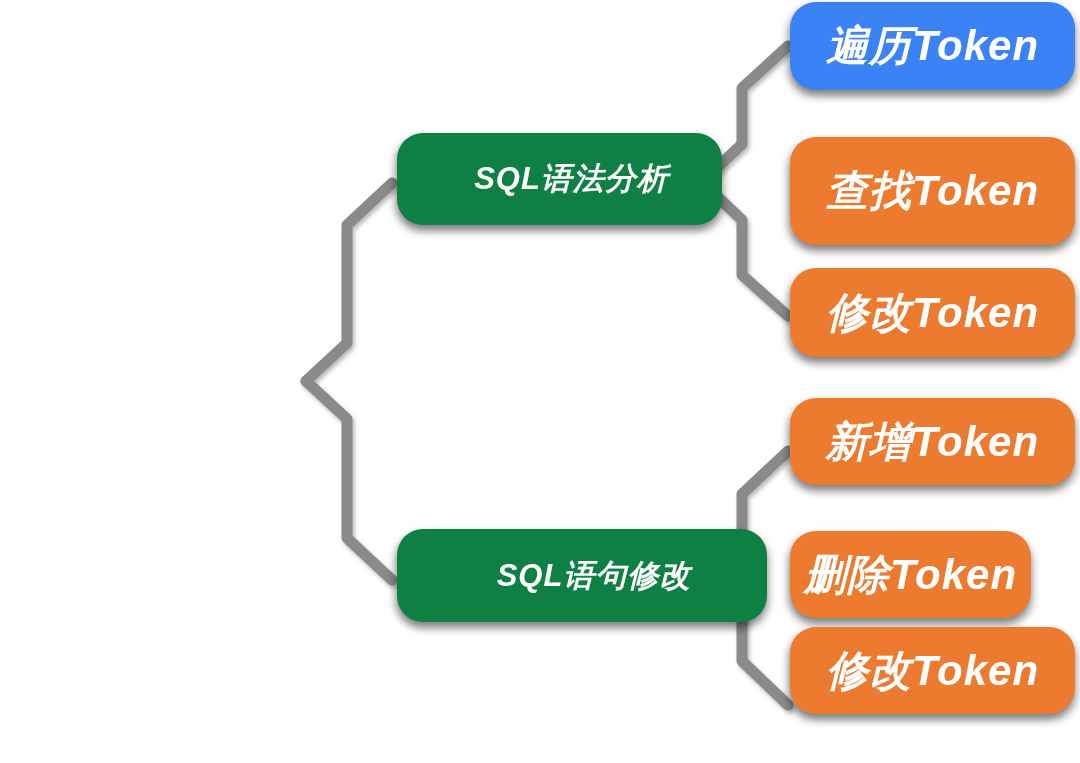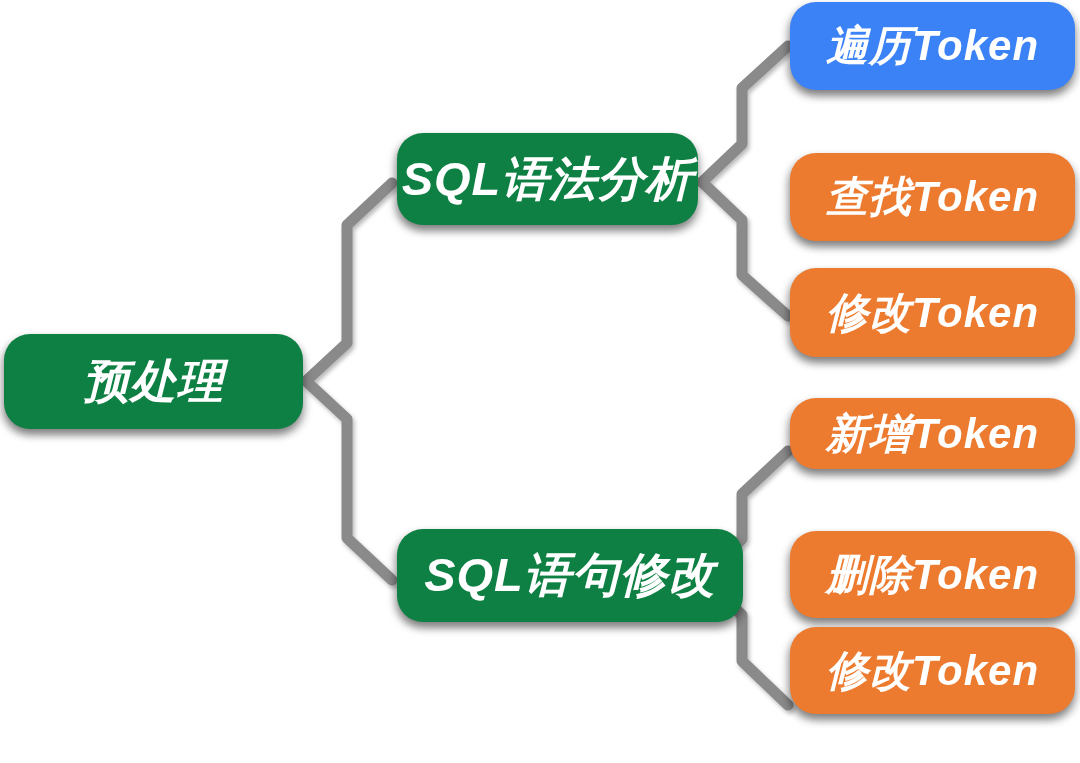--- a/index.html
+++ b/index.html
@@ -36,38 +36,37 @@
     font-weight: bold;
     font-style: italic;
     border-radius: 26px;
     box-shadow: -2px 5px 8px rgba(0,0,0,0.35), 2px 6px 8px rgba(0,0,0,0.25);
     letter-spacing: 1px;
     white-space: nowrap;
     user-select: none;
     cursor: default;
   }
   .node.root   { font-size: 46px; }
-  .node.branch { font-size: 47px; }
+  .node.branch { font-size: 31px; padding-left: 24px; }
   .node.leaf   { font-size: 42px; }
 </style>
 </head>
 <body>
 
 <div id="canvas">
   <svg id="connector-svg" width="1080" height="763" viewBox="0 0 1080 763" xmlns="http://www.w3.org/2000/svg">
       <path d="M 306,381 L 347,343 L 347,225 L 392,183" style="stroke: rgb(138, 138, 138);"></path>
       <path d="M 306,381 L 347,419 L 347,538 L 392,580" style="stroke: rgb(138, 138, 138);"></path>
       <path d="M 702,182 L 742,144 L 742,88 L 788,46" style="stroke: rgb(138, 138, 138);"></path>
       <path d="M 702,182 L 742,220 L 742,275 L 788,316" style="stroke: rgb(138, 138, 138);"></path>
       <path d="M 702,577 L 742,539 L 742,494 L 788,451" style="stroke: rgb(138, 138, 138);"></path>
       <path d="M 702,577 L 742,615 L 742,661 L 788,705" style="stroke: rgb(138, 138, 138);"></path>
     </svg>
 
-<div class="node root" style="left: 4px; top: 334px; width: 299px; height: 95px; background: rgb(14, 128, 68); color: rgb(255, 255, 255);">预处理</div>
     <div class="node branch" style="left: 397px; top: 133px; width: 301px; height: 92px; background: rgb(14, 128, 68); color: rgb(255, 255, 255);">SQL语法分析</div>
     <div class="node branch" style="left: 397px; top: 529px; width: 346px; height: 93px; background: rgb(14, 128, 68); color: rgb(255, 255, 255);">SQL语句修改</div>
     <div class="node leaf" style="left: 790px; top: 2px; width: 285px; height: 88px; background: #3b82f6; color: rgb(255, 255, 255);">遍历Token</div>
-    <div class="node leaf" style="left: 790px; top: 137px; width: 285px; height: 88px; background: rgb(236, 123, 48); color: rgb(255, 255, 255); margin-top: 16px;">查找Token</div>
+    <div class="node leaf" style="left: 790px; top: 137px; width: 285px; height: 108px; background: rgb(236, 123, 48); color: rgb(255, 255, 255);">查找Token</div>
     <div class="node leaf" style="left: 790px; top: 268px; width: 285px; height: 89px; background: rgb(236, 123, 48); color: rgb(255, 255, 255);">修改Token</div>
-    <div class="node leaf" style="left: 790px; top: 398px; width: 285px; height: 71px; background: rgb(236, 123, 48); color: rgb(255, 255, 255);">新增Token</div>
-    <div class="node leaf" style="left: 790px; top: 531px; width: 285px; height: 87px; background: rgb(236, 123, 48); color: rgb(255, 255, 255);">删除Token</div>
+    <div class="node leaf" style="left: 790px; top: 398px; width: 285px; height: 87px; background: rgb(236, 123, 48); color: rgb(255, 255, 255);">新增Token</div>
+    <div class="node leaf" style="left: 790px; top: 531px; width: 241px; height: 87px; background: rgb(236, 123, 48); color: rgb(255, 255, 255);">删除Token</div>
     <div class="node leaf" style="left: 790px; top: 627px; width: 285px; height: 87px; background: rgb(236, 123, 48); color: rgb(255, 255, 255);">修改Token</div>
   </div>
 
 </body></html>

